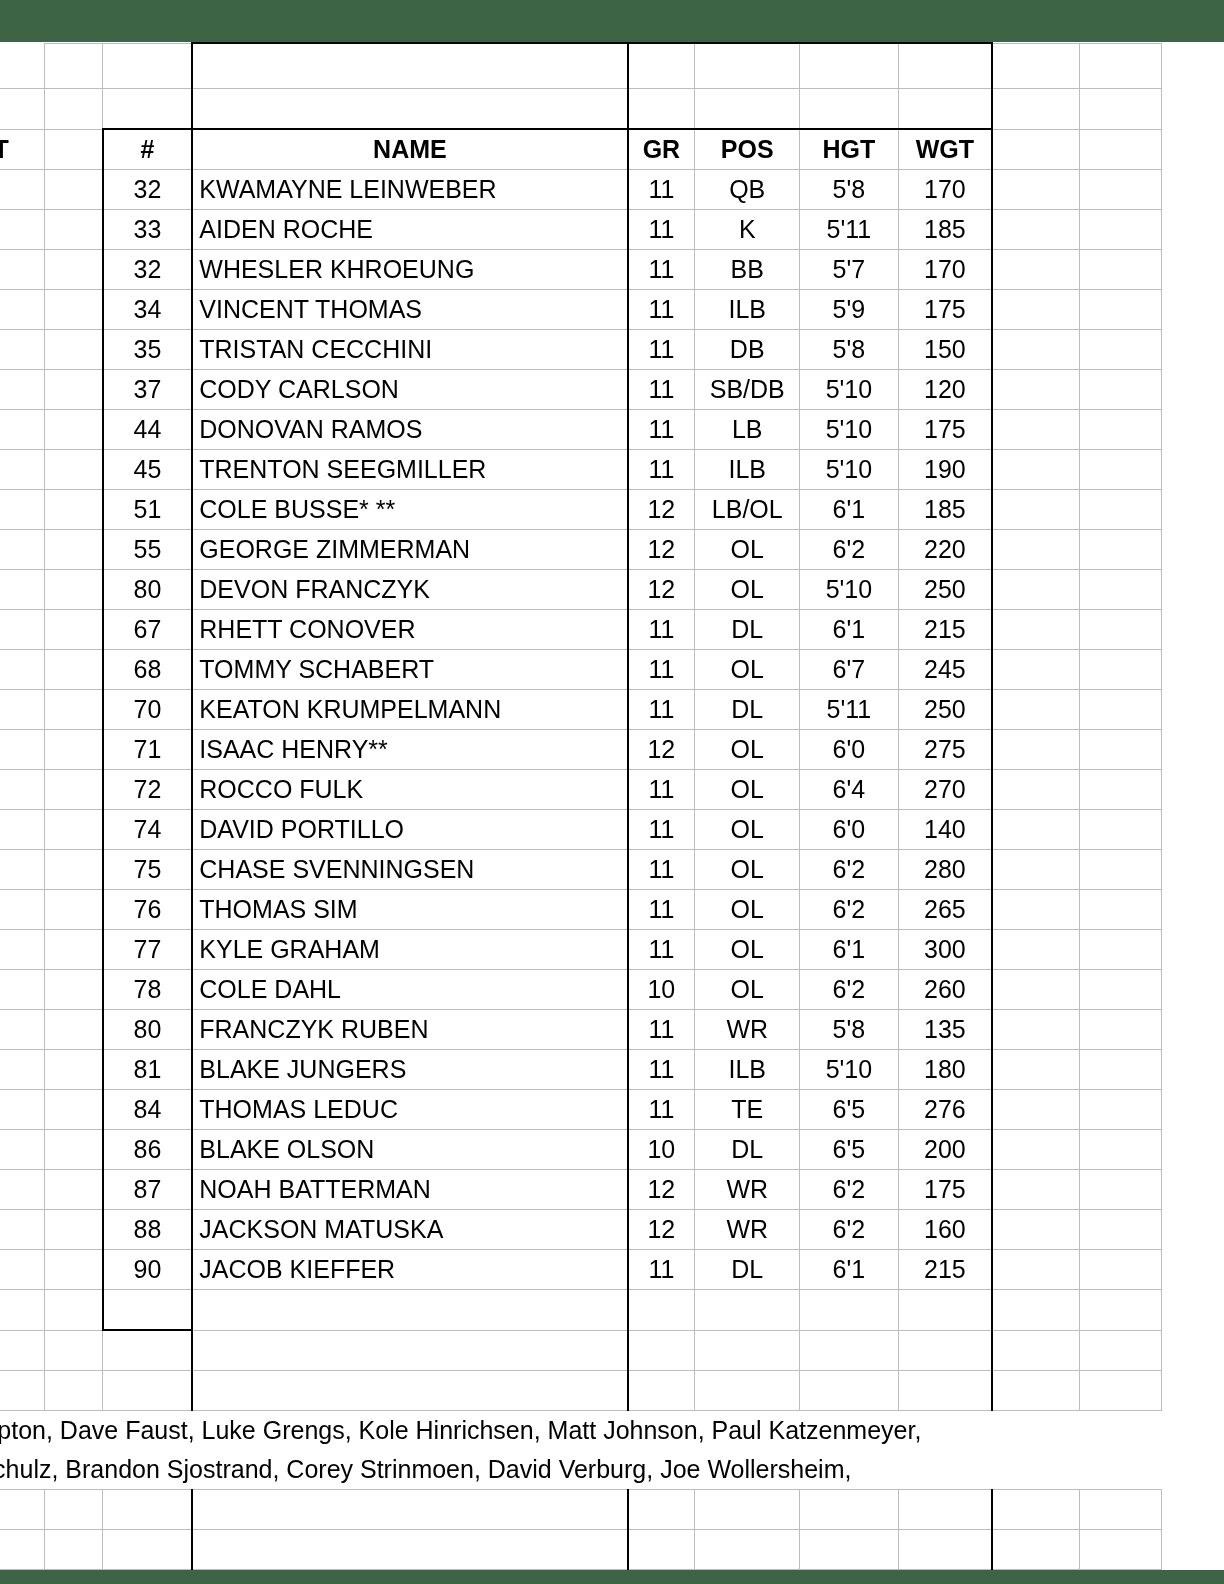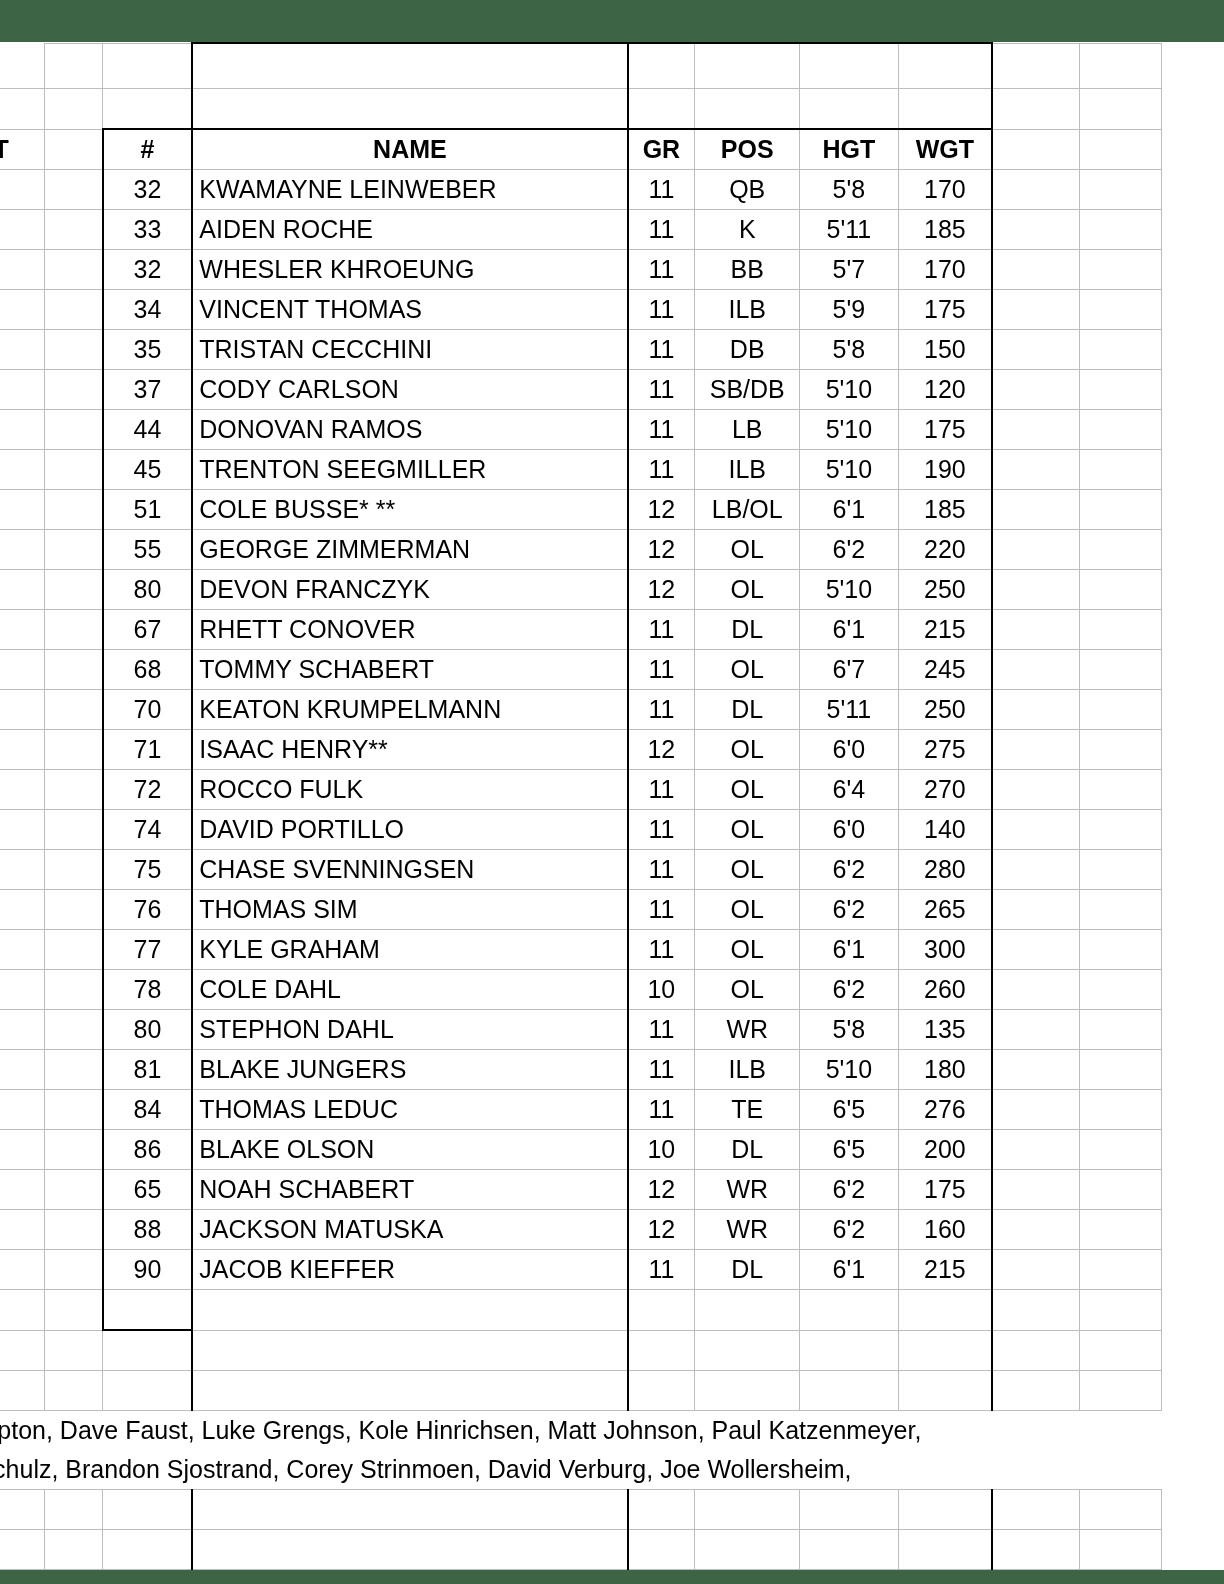--- a/index.html
+++ b/index.html
@@ -405,21 +405,21 @@
           <td class="t-center">OL</td>
           <td class="t-center">6'2</td>
           <td class="blk-r t-center">260</td>
           <td></td>
           <td></td>
         </tr>
         <tr>
           <td class="t-left">80</td>
           <td></td>
           <td class="blk-l blk-r t-center">80</td>
-          <td class="blk-l blk-r t-left">STEPHON DAHL</td>
+          <td class="blk-l blk-r t-left">FRANCZYK RUBEN</td>
           <td class="blk-l t-center">11</td>
           <td class="t-center">WR</td>
           <td class="t-center">5'8</td>
           <td class="blk-r t-center">135</td>
           <td></td>
           <td></td>
         </tr>
         <tr>
           <td class="t-left">65</td>
           <td></td>
@@ -452,22 +452,22 @@
           <td class="blk-l t-center">10</td>
           <td class="t-center">DL</td>
           <td class="t-center">6'5</td>
           <td class="blk-r t-center">200</td>
           <td></td>
           <td></td>
         </tr>
         <tr>
           <td class="t-left">50</td>
           <td></td>
-          <td class="blk-l blk-r t-center">65</td>
-          <td class="blk-l blk-r t-left">NOAH SCHABERT</td>
+          <td class="blk-l blk-r t-center">87</td>
+          <td class="blk-l blk-r t-left">NOAH BATTERMAN</td>
           <td class="blk-l t-center">12</td>
           <td class="t-center">WR</td>
           <td class="t-center">6'2</td>
           <td class="blk-r t-center">175</td>
           <td></td>
           <td></td>
         </tr>
         <tr>
           <td class="t-left">75</td>
           <td></td>

